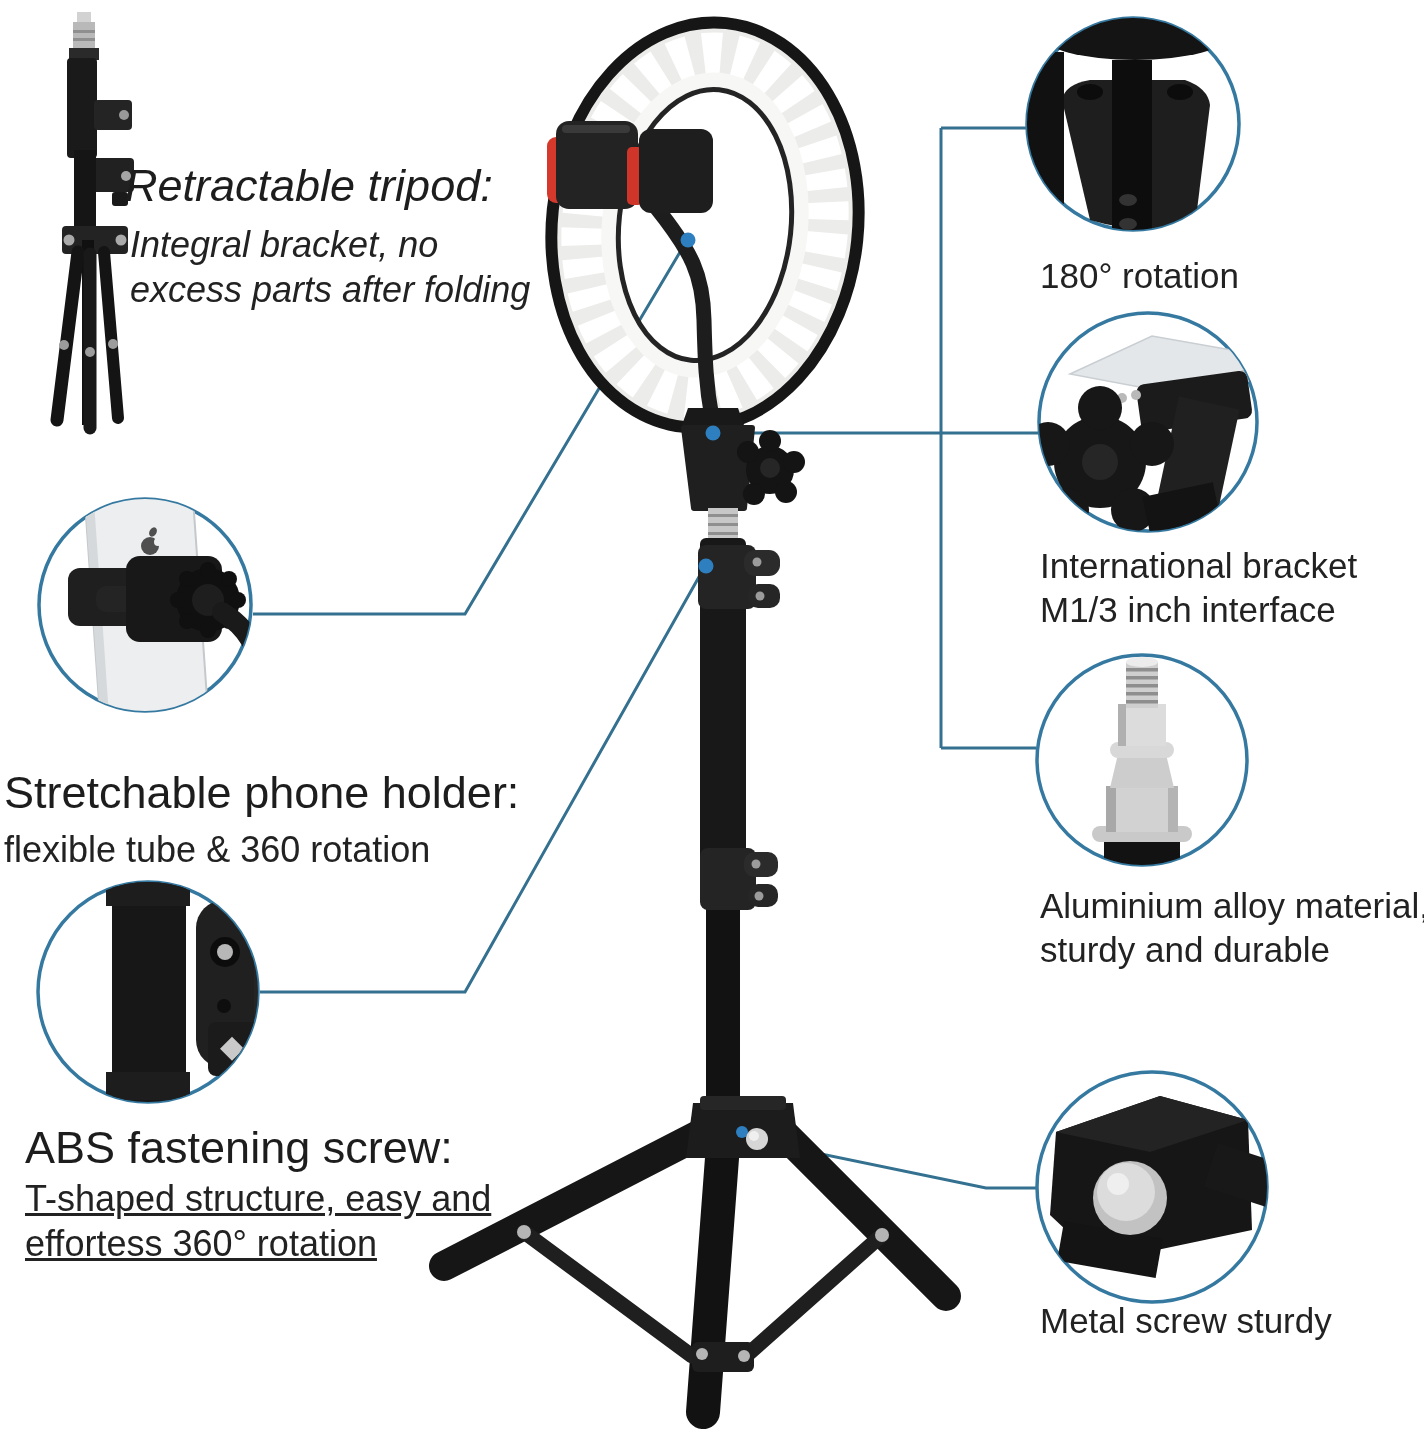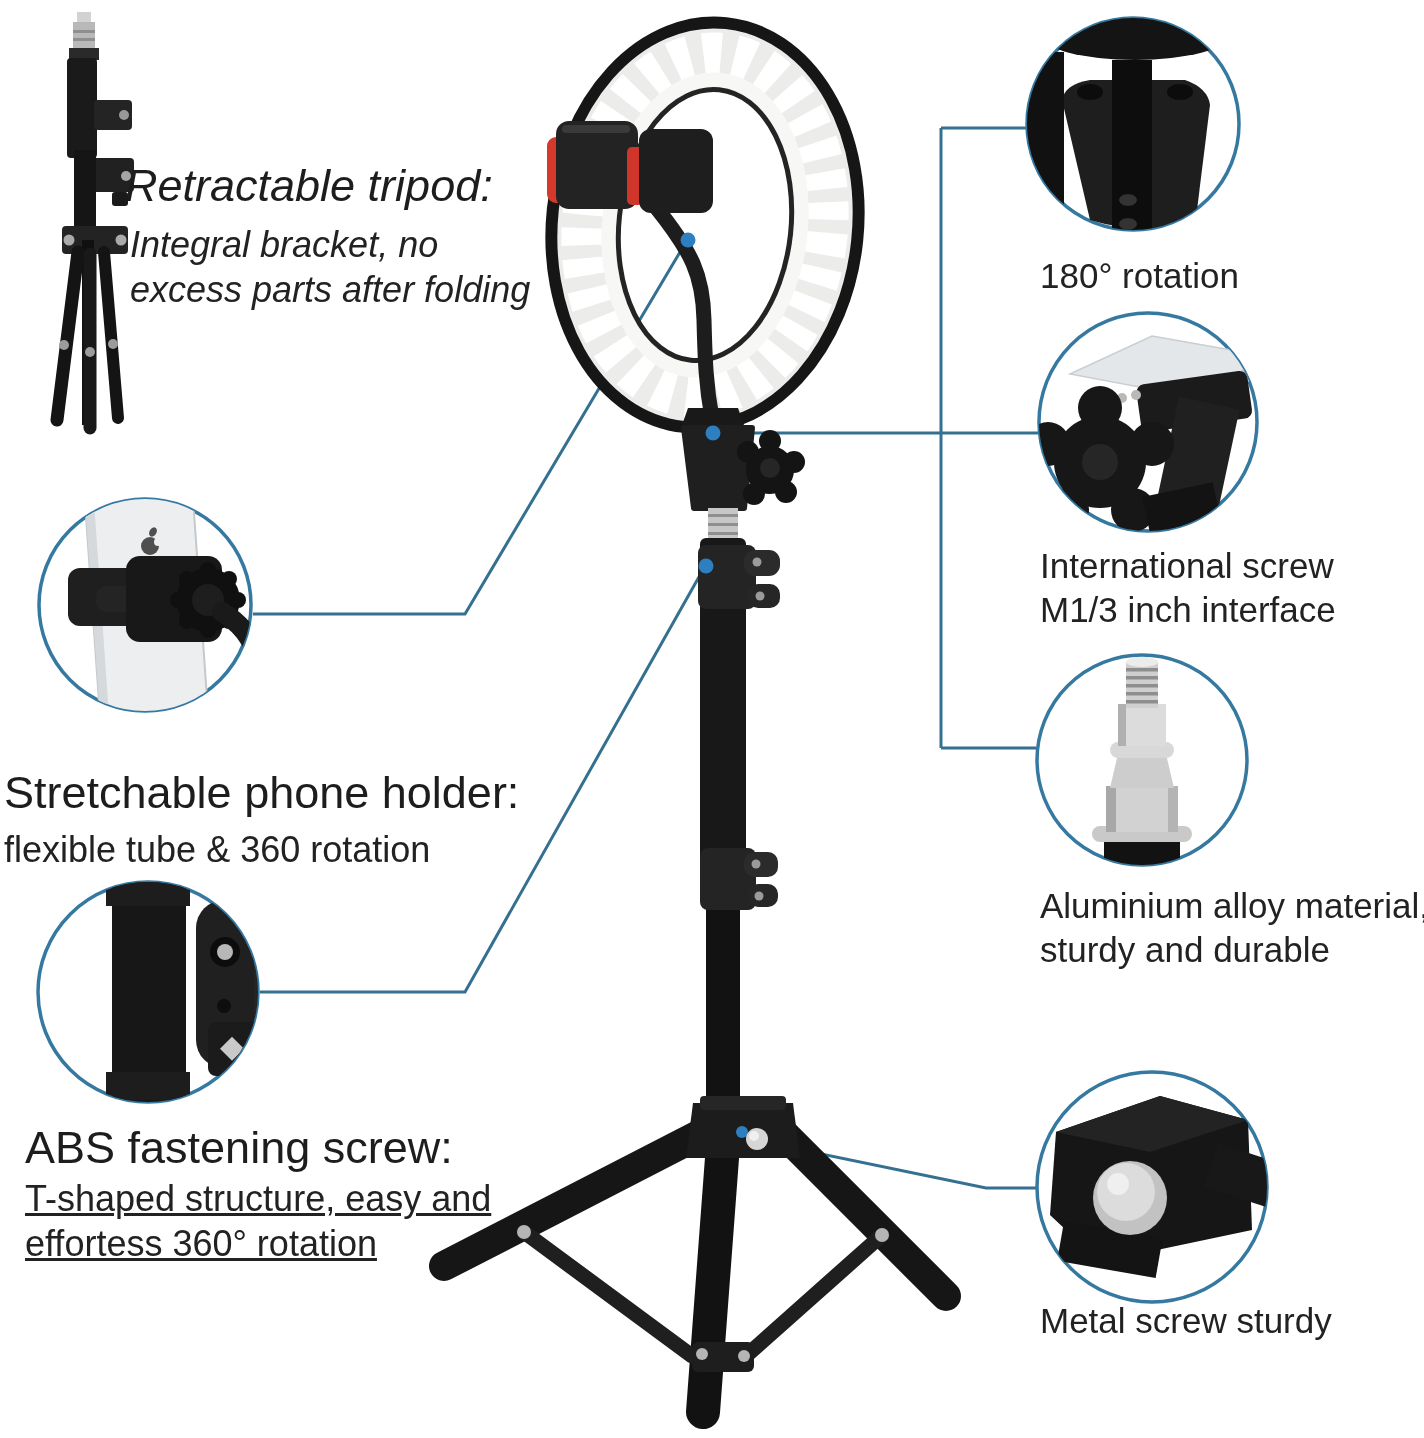--- a/index.html
+++ b/index.html
@@ -300,21 +300,21 @@
     <div class="callout-title">ABS fastening screw:</div>
     <div class="callout-sub" style="margin-top:0;text-decoration:underline;">
       <div>T-shaped structure, easy and</div>
       <div>effortess 360° rotation</div>
     </div>
   </div>
 
   <div class="abs side-label" style="left:1040px;top:254px;">180° rotation</div>
 
   <div class="abs side-label" style="left:1040px;top:544px;">
-    <div>International screw</div>
+    <div>International bracket</div>
     <div>M1/3 inch interface</div>
   </div>
 
   <div class="abs side-label" style="left:1040px;top:884px;">
     <div>Aluminium alloy material,</div>
     <div>sturdy and durable</div>
   </div>
 
   <div class="abs side-label" style="left:1040px;top:1299px;">
     <div>Metal screw sturdy</div>

